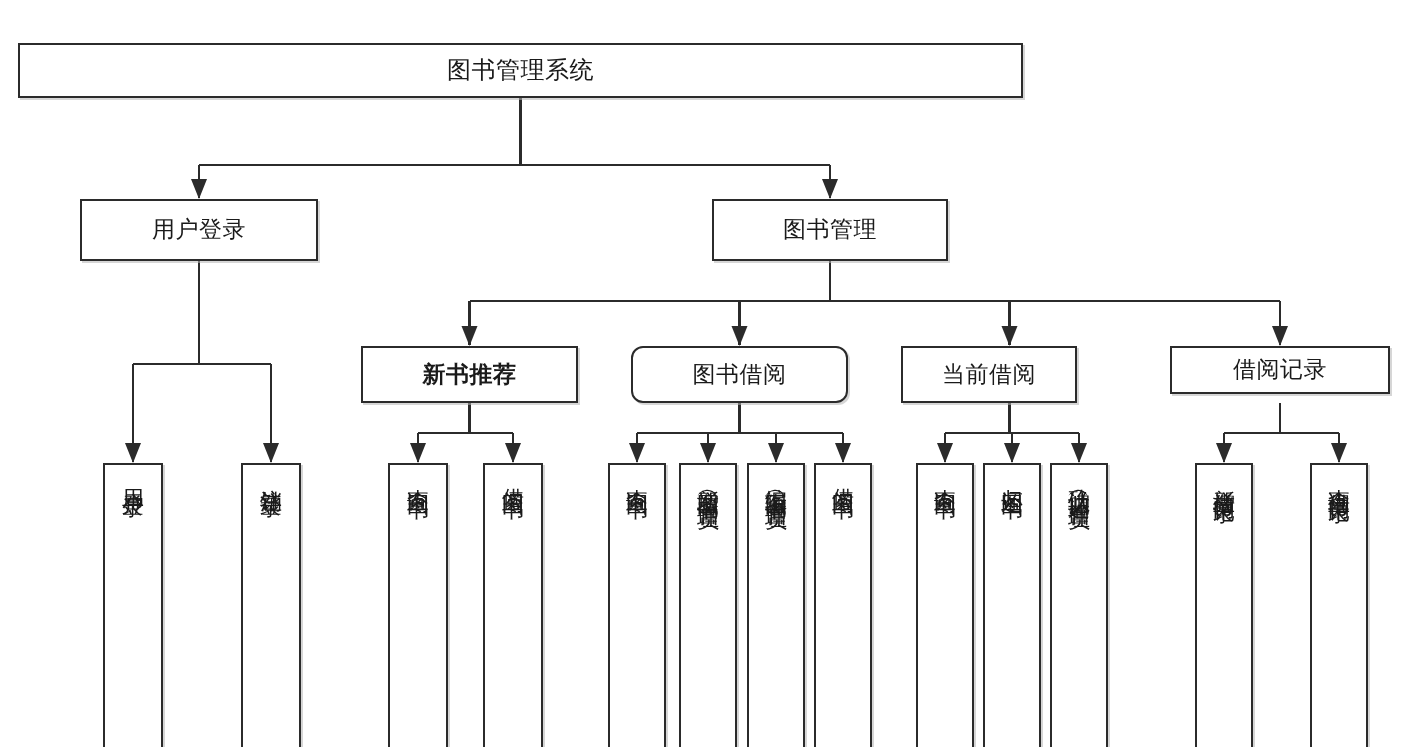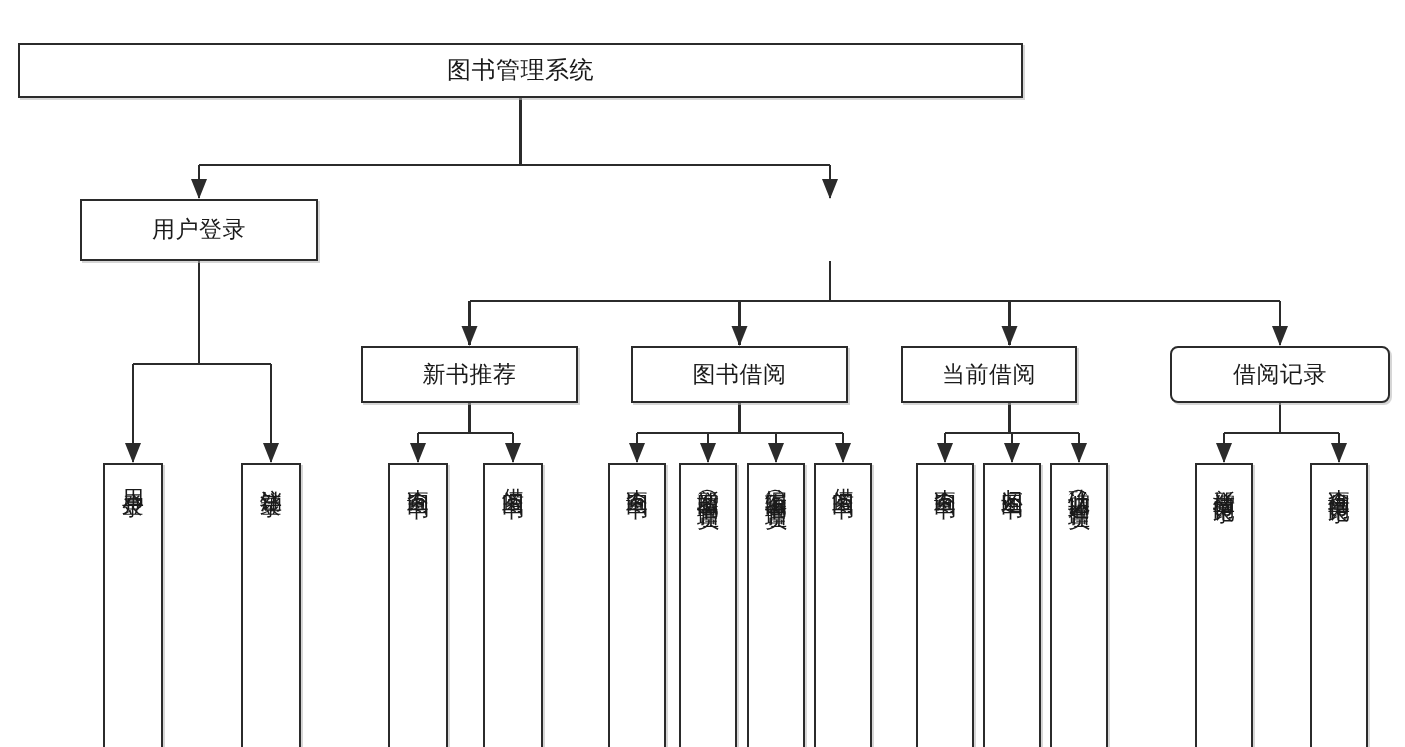--- a/index.html
+++ b/index.html
@@ -137,31 +137,34 @@
       <path d="M 1331 414 L 1347 414 L 1339 434 Z" fill="#2b2b2b"></path>
     </svg>
 
   <div class="node root horiz" style="left: 18px; top: 14px; width: 1005px; height: 55px;">
     <span class="label">图书管理系统</span>
   </div>
 
   <div class="node horiz" style="left: 80px; top: 170px; width: 238px; height: 62px;">
     <span class="label">用户登录</span>
   </div>
-
-  <div class="node horiz" style="left: 361px; top: 317px; width: 217px; height: 57px;">
+  <div class="node horiz" style="left: 712px; top: 170px; width: 236px; height: 62px;">
+    <span class="label">图书管理</span>
+  </div>
+
+  <div class="node horiz" style="left: 361px; top: 317px; width: 217px; height: 57px; font-weight: bold;">
     <span class="label">新书推荐</span>
   </div>
-  <div class="node horiz" style="left: 631px; top: 317px; width: 217px; height: 57px;">
+  <div class="node horiz" style="left: 631px; top: 317px; width: 217px; height: 57px; border-radius: 12px;">
     <span class="label">图书借阅</span>
   </div>
   <div class="node horiz" style="left: 901px; top: 317px; width: 176px; height: 57px;">
     <span class="label">当前借阅</span>
   </div>
-  <div class="node horiz" style="left: 1170px; top: 317px; width: 220px; height: 57px; border-radius: 8px;">
+  <div class="node horiz" style="left: 1170px; top: 317px; width: 220px; height: 48px;">
     <span class="label">借阅记录</span>
   </div>
 
   <div class="node vert" style="left: 103px; top: 434px; width: 60px; height: 300px;">
     <span class="label">用户登录</span>
   </div>
   <div class="node vert" style="left: 241px; top: 434px; width: 60px; height: 300px;">
     <span class="label">注销登录</span>
   </div>
 

